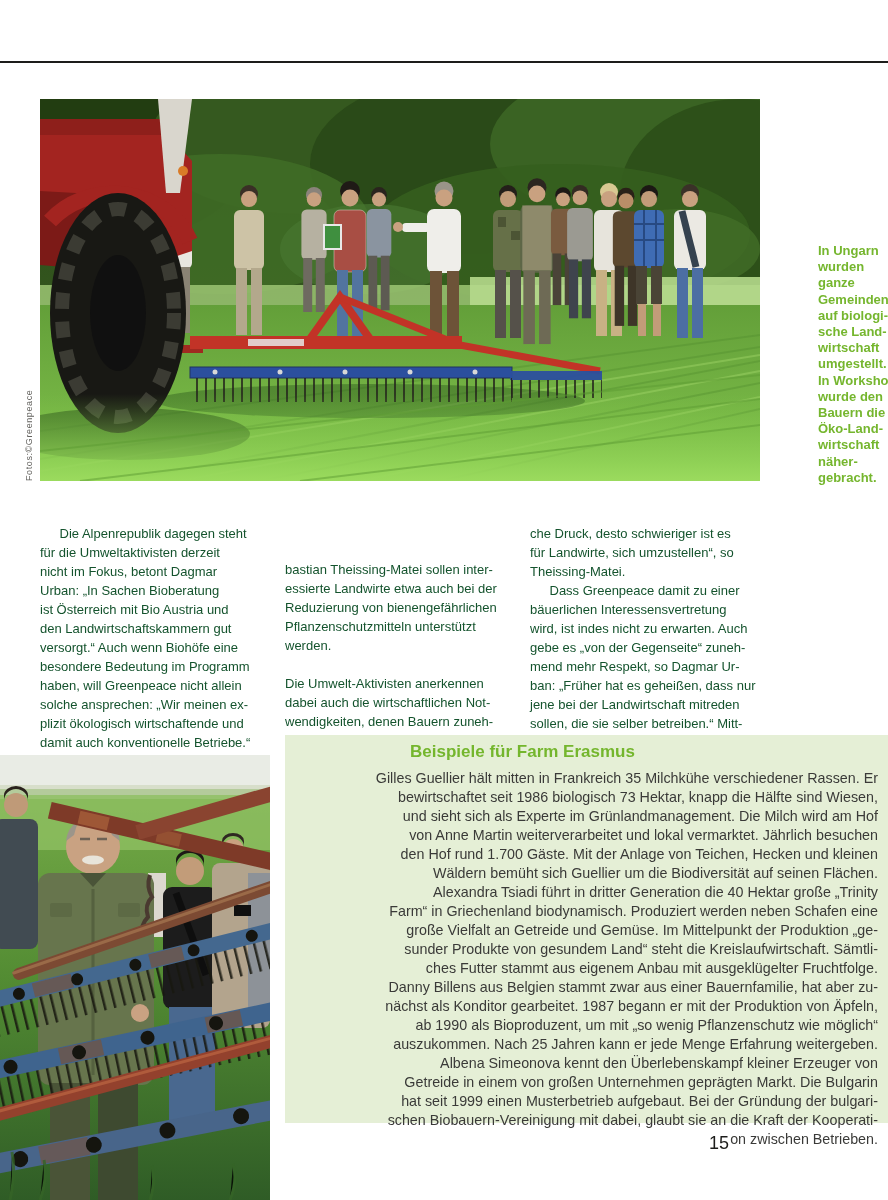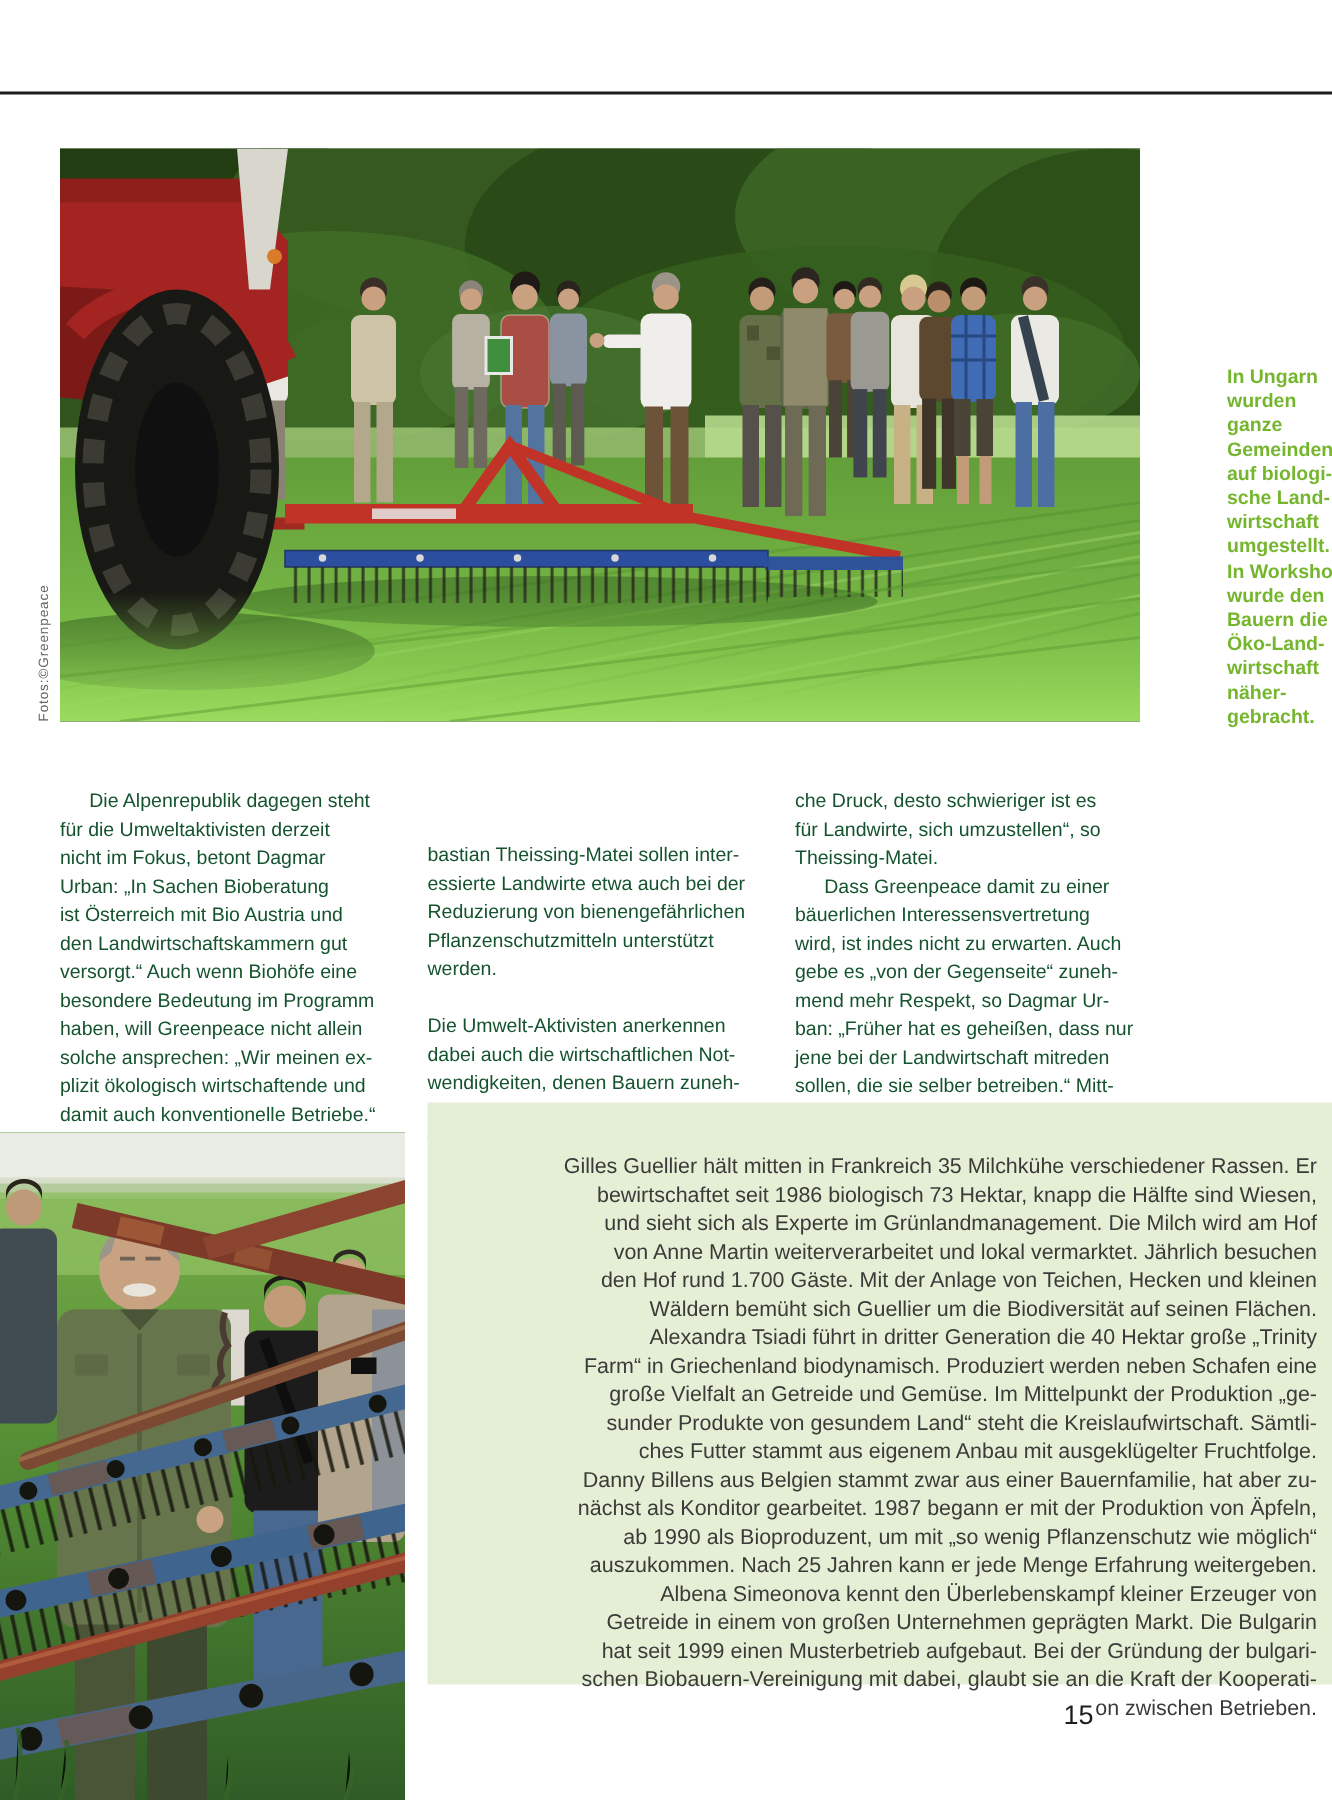--- a/index.html
+++ b/index.html
@@ -301,20 +301,21 @@
 wird, ist indes nicht zu erwarten. Auch
 gebe es „von der Gegenseite“ zuneh-
 mend mehr Respekt, so Dagmar Ur-
 ban: „Früher hat es geheißen, dass nur
 jene bei der Landwirtschaft mitreden
 sollen, die sie selber betreiben.“ Mitt-
 lerweile sei das Klima konstruktiver.
 Man sitze beisammen und diskutiere.</div>
 
   <div class="infobox">
+    <div class="infobox-title">Beispiele für Farm Erasmus</div>
     <div class="infobox-body">
       <p class="ib-p">Gilles Guellier hält mitten in Frankreich 35 Milchkühe verschiedener Rassen. Er
 bewirtschaftet seit 1986 biologisch 73 Hektar, knapp die Hälfte sind Wiesen,
 und sieht sich als Experte im Grünlandmanagement. Die Milch wird am Hof
 von Anne Martin weiterverarbeitet und lokal vermarktet. Jährlich besuchen
 den Hof rund 1.700 Gäste. Mit der Anlage von Teichen, Hecken und kleinen
 Wäldern bemüht sich Guellier um die Biodiversität auf seinen Flächen.</p>
       <p class="ib-p">  Alexandra Tsiadi führt in dritter Generation die 40 Hektar große „Trinity
 Farm“ in Griechenland biodynamisch. Produziert werden neben Schafen eine
 große Vielfalt an Getreide und Gemüse. Im Mittelpunkt der Produktion „ge-

